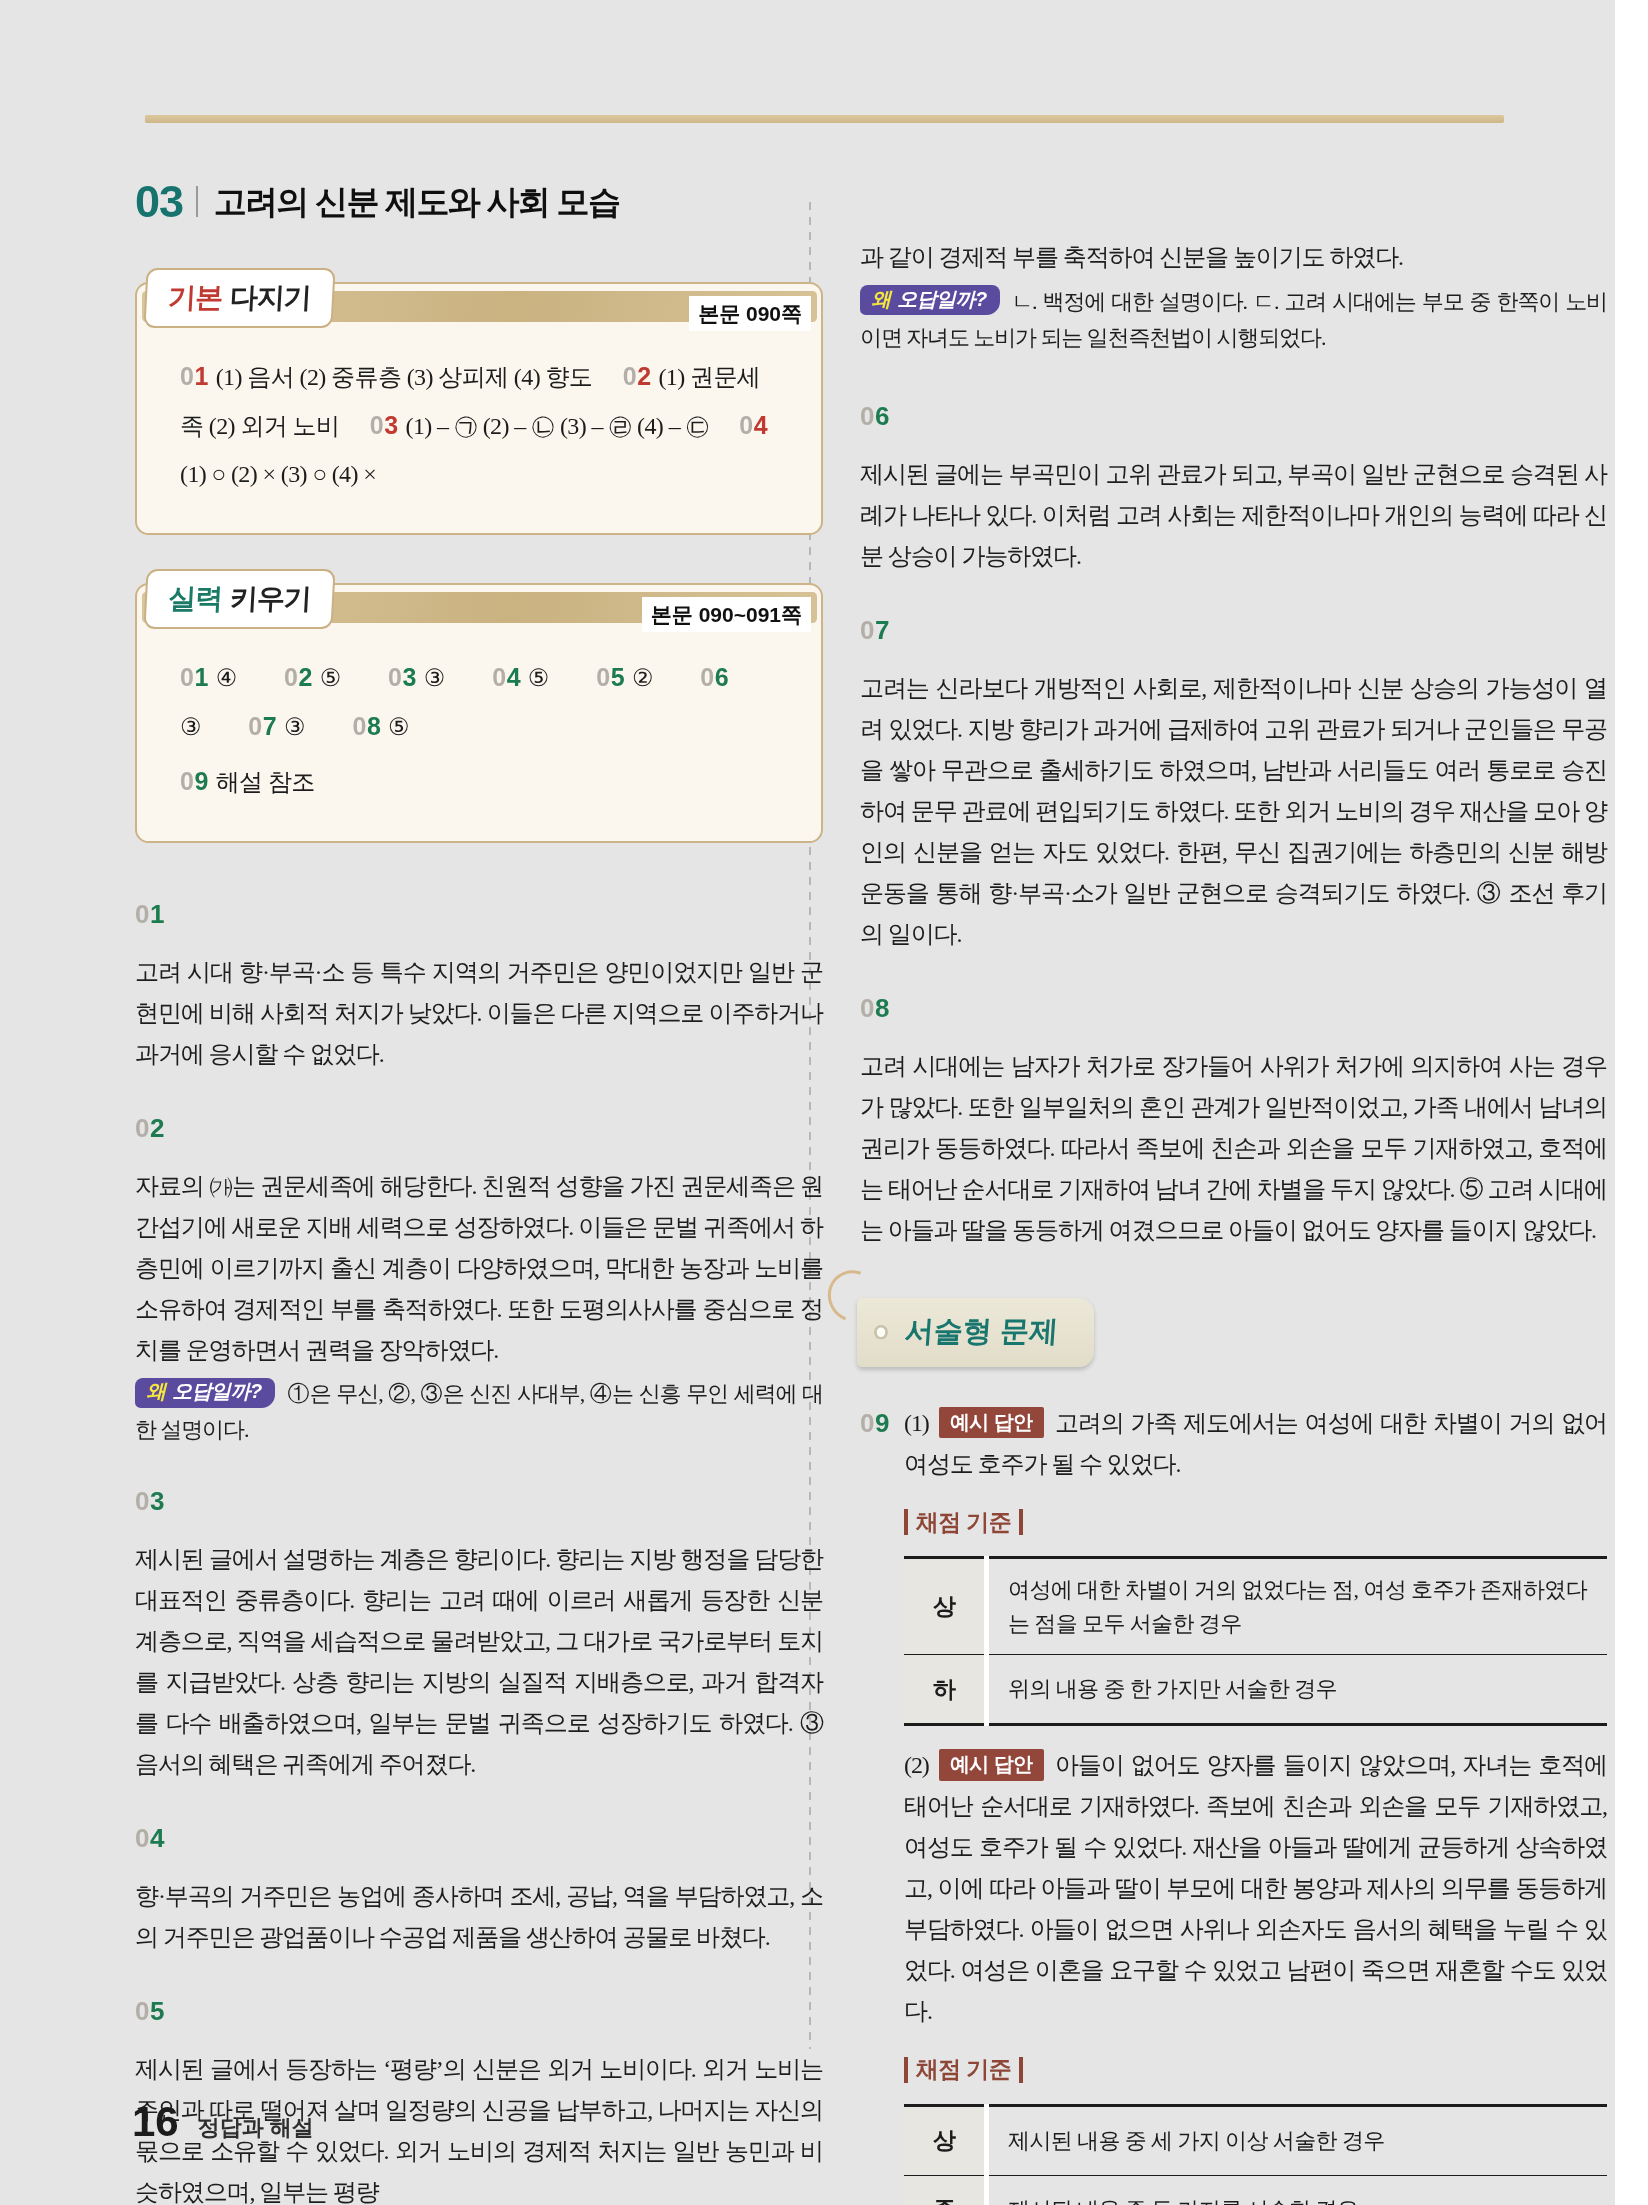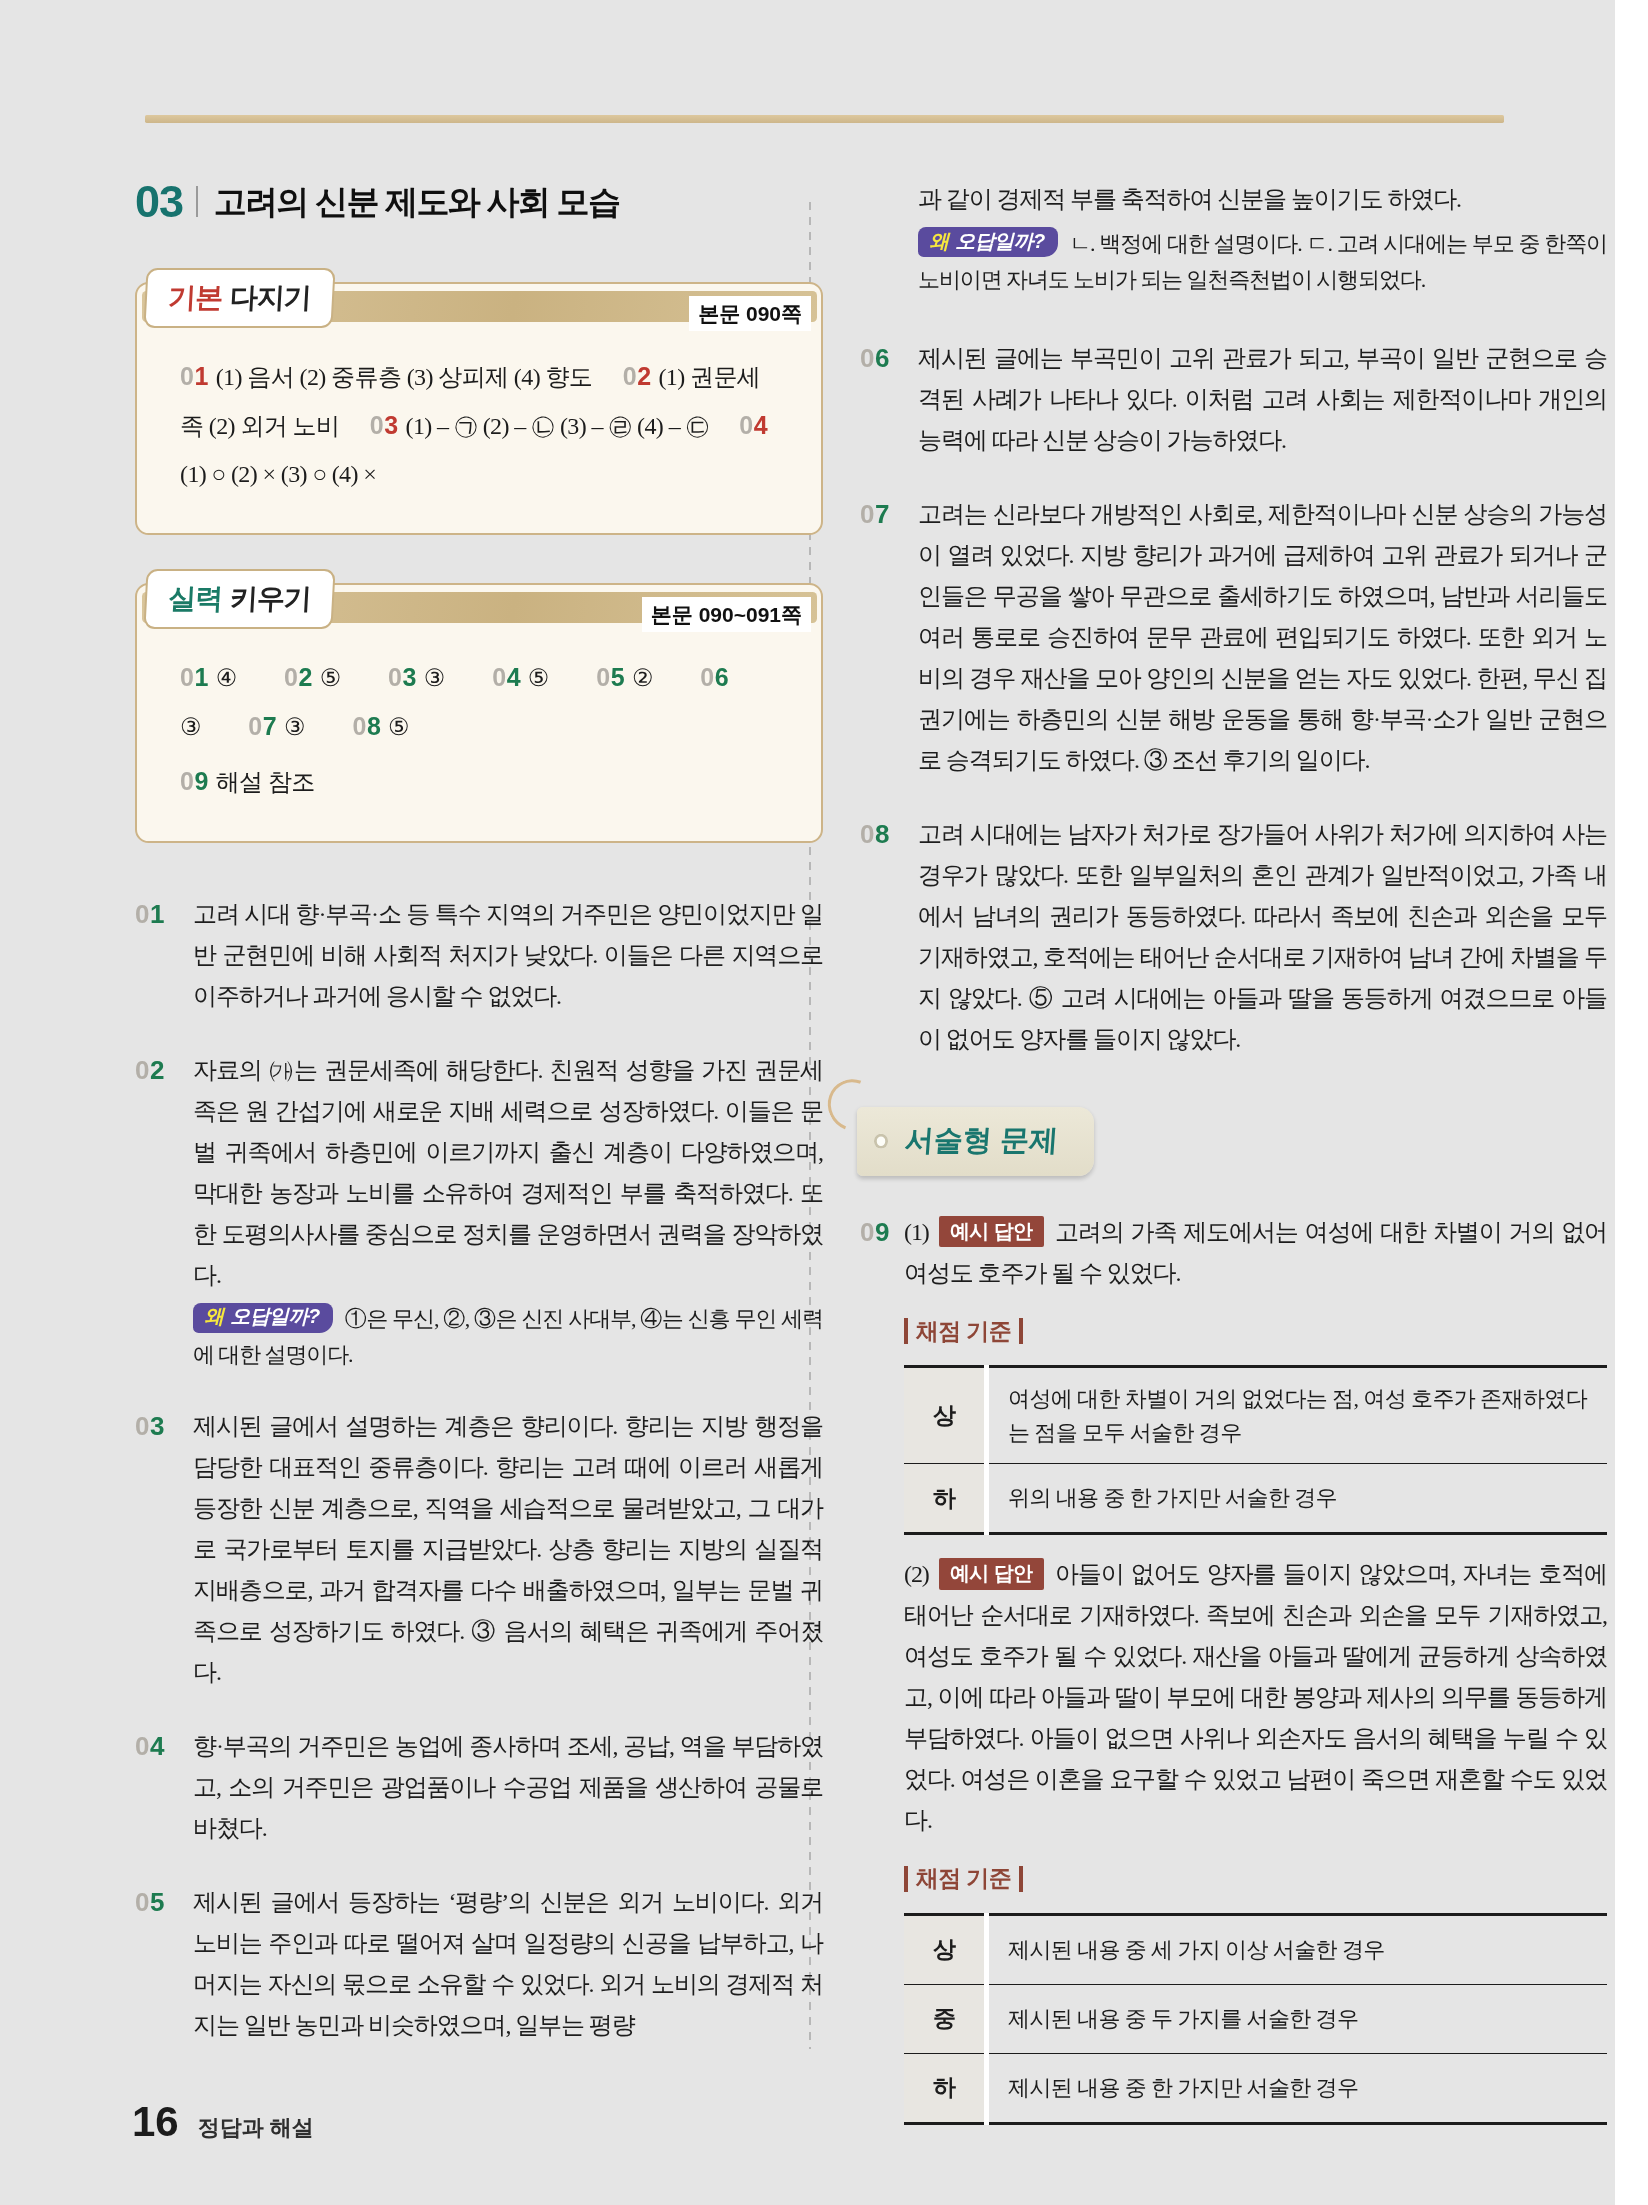--- a/index.html
+++ b/index.html
@@ -39,21 +39,21 @@
   .ans-item{margin-right:25px;white-space:normal;}
   .ans-num{display:inline-block;font-family:"Liberation Sans","DejaVu Sans",sans-serif;
         font-weight:800;font-size:25px;letter-spacing:0.6px;margin-right:6.7px;}
   .ans-num.red{color:#C03A31;}
   .ans-num.green{color:#1D7B50;}
   .ans-num::first-letter{color:#B3AFA8;}
   .sk{margin-right:42px;}
   .nl{display:block;margin-top:5.6px;}
 
   
-  .expl{display:flex;margin-top:33px;}
+  .expl{display:flex;margin-top:33px;flex-direction:column;}
   .expl-num{flex:0 0 58px;display:inline-block;font-family:"Liberation Sans","DejaVu Sans",sans-serif;
         font-weight:800;font-size:26px;color:#1D7B50;line-height:41px;letter-spacing:0.6px;}
   .expl-num::first-letter{color:#B3AFA8;}
   .expl-body{flex:1;font-size:24px;line-height:41px;letter-spacing:-1.1px;text-align:justify;color:#1d1d1d;}
   .wrong{margin-top:5.6px;font-size:22px;line-height:36px;letter-spacing:-1.1px;text-align:justify;}
   .why-badge{display:inline-block;background:#5A4B9E;color:#fff;border-radius:7.9px 7.9px 13.5px 5.6px;
         padding:3.9px 13.5px 6.2px 11.2px;font-family:"Liberation Sans","DejaVu Sans",sans-serif;
         font-weight:800;font-style:italic;font-size:20px;line-height:1;letter-spacing:-0.6px;
         margin-right:11.2px;vertical-align:2.8px;}
   .why-prefix{color:#F6E73E;margin-right:6.7px;}

